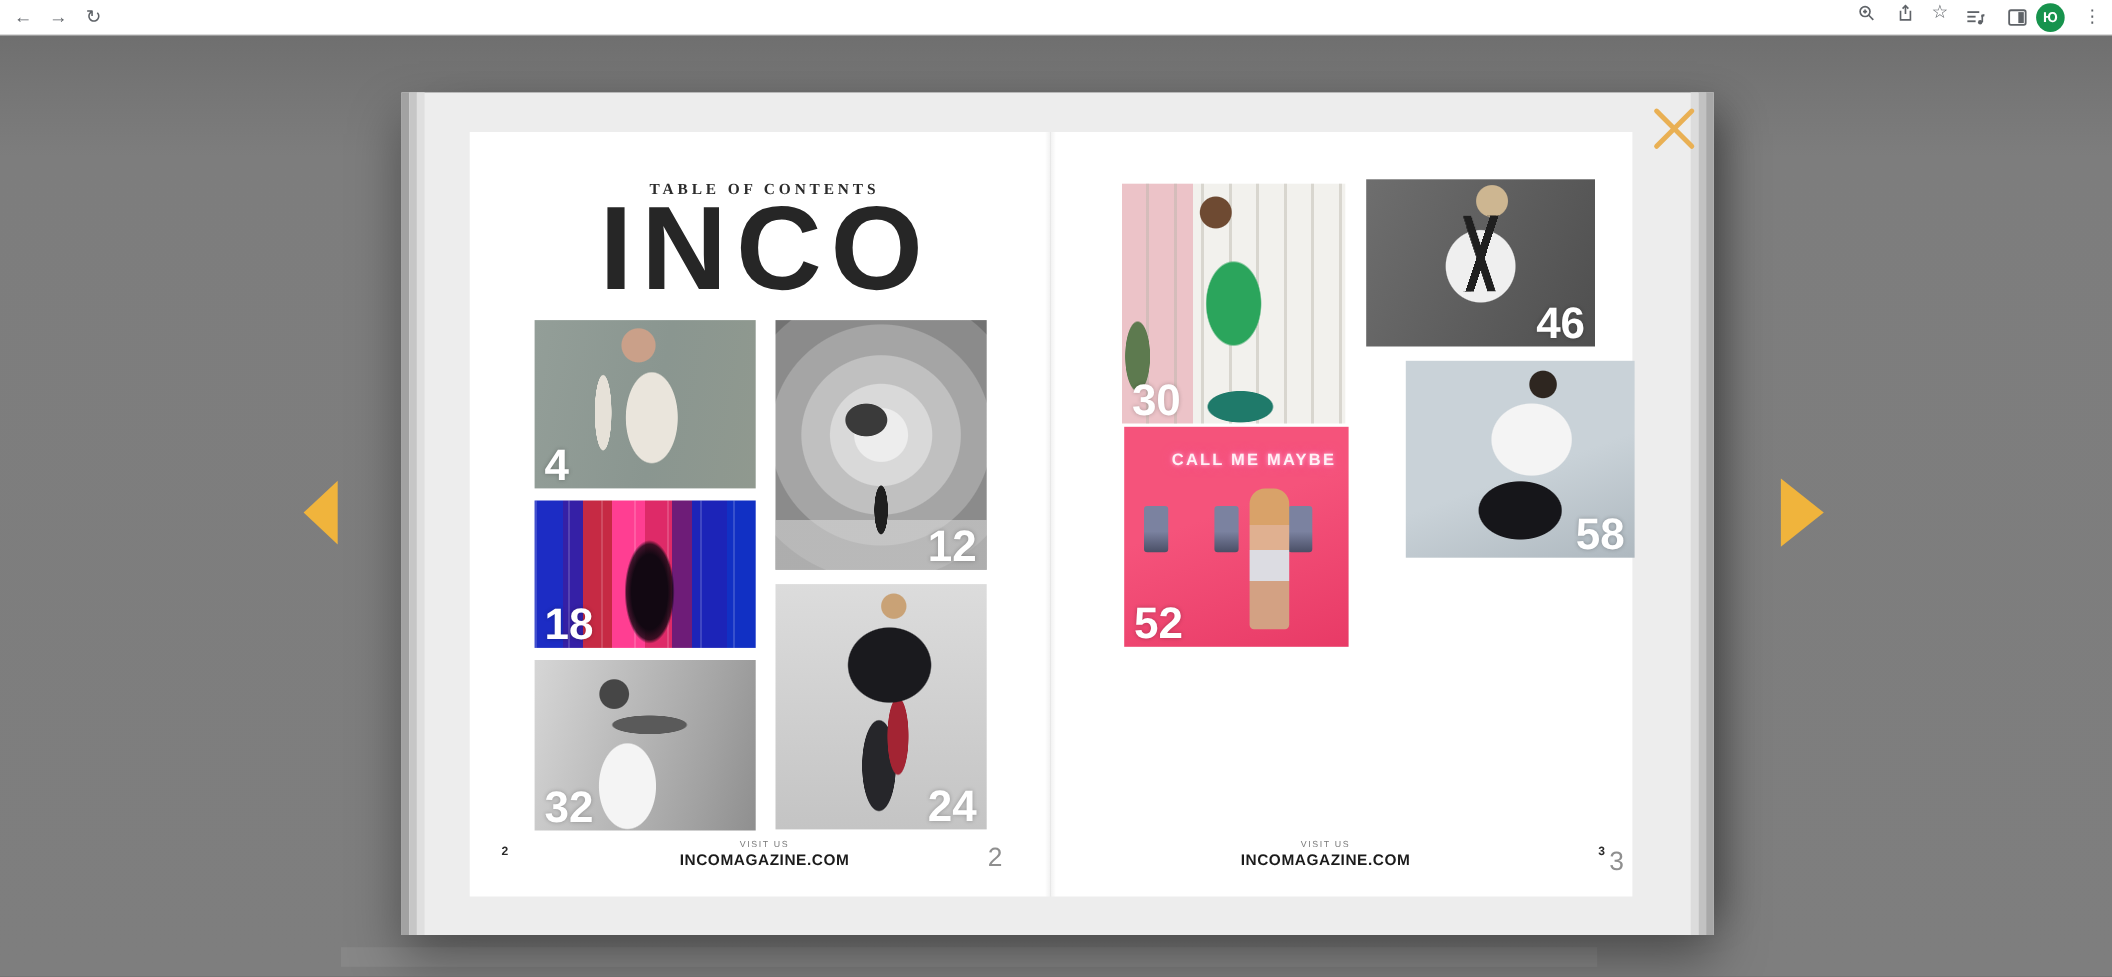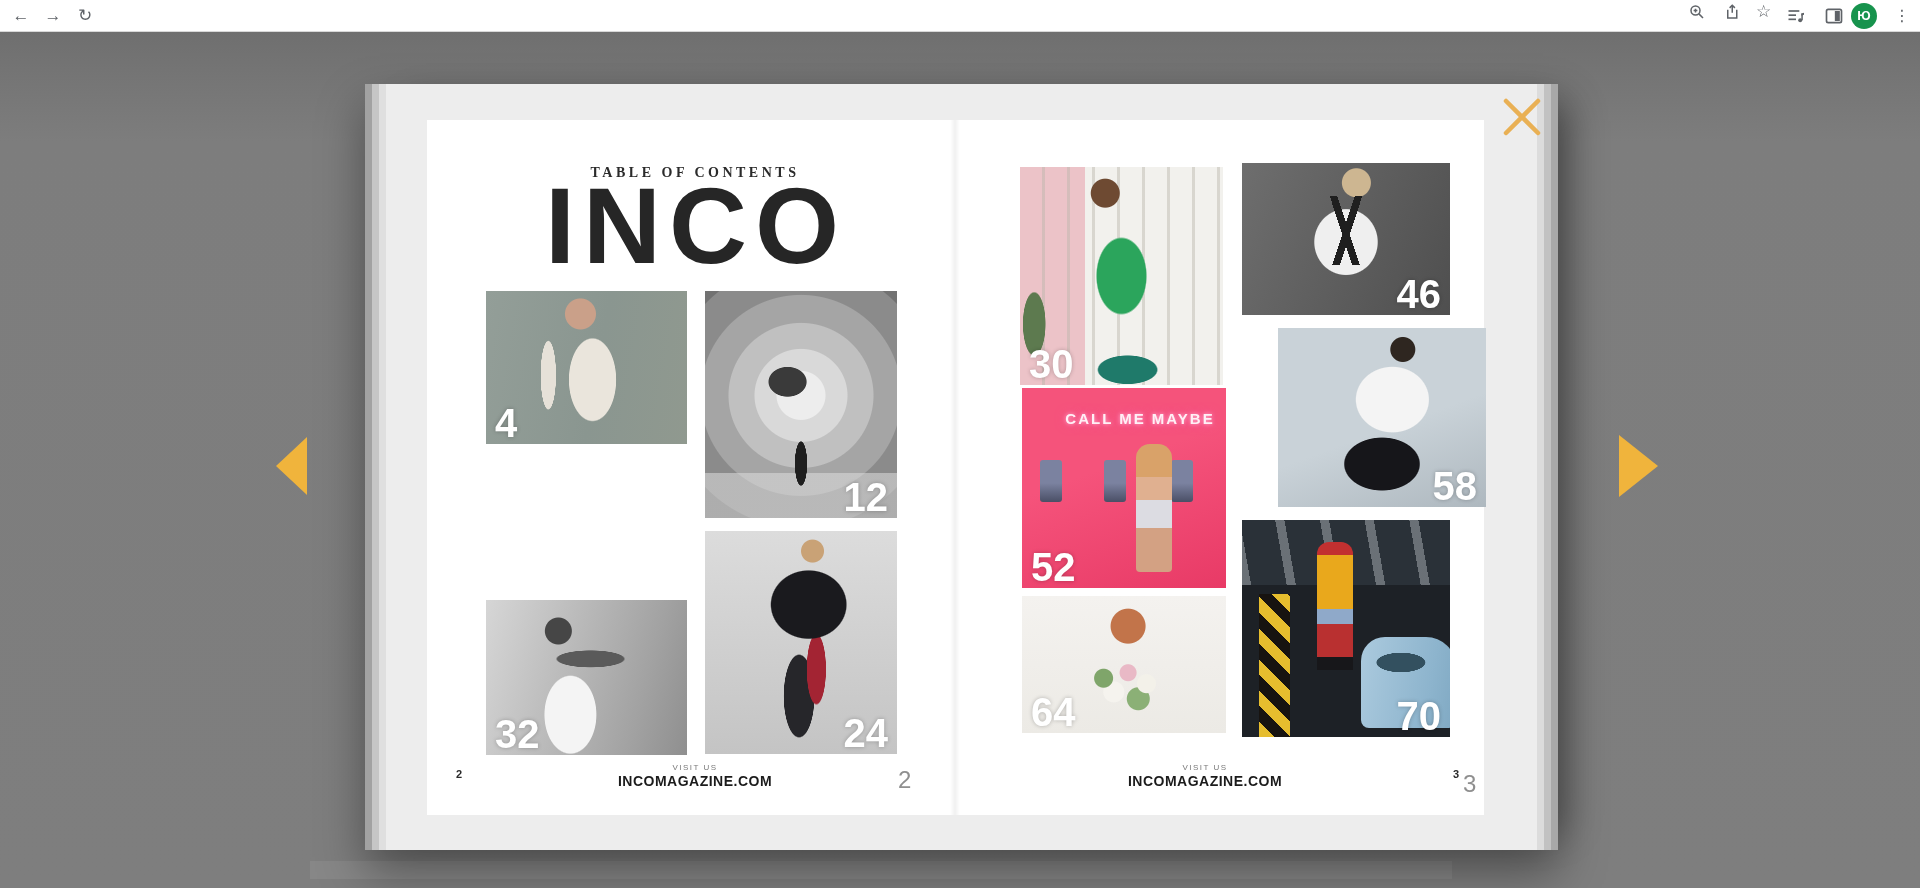--- a/index.html
+++ b/index.html
@@ -198,20 +198,23 @@
 
   <div class="spread"></div>
   <div class="seam"></div>
 
   <div class="eyebrow">TABLE OF CONTENTS</div>
   <div class="logo">INCO</div>
 
   <div class="photo ph4" style="left:486px;top:291px;width:201px;height:153px">
     <span class="num bl">4</span>
   </div>
+  <div class="photo ph18" style="left:486px;top:455px;width:201px;height:134px">
+    <span class="num bl">18</span>
+  </div>
   <div class="photo ph32" style="left:486px;top:600px;width:201px;height:155px">
     <span class="num bl">32</span>
   </div>
   <div class="photo ph12" style="left:705px;top:291px;width:192px;height:227px">
     <span class="num br">12</span>
   </div>
   <div class="photo ph24" style="left:705px;top:531px;width:192px;height:223px">
     <span class="num br">24</span>
   </div>
 
@@ -226,36 +229,26 @@
     <span class="num bl">30</span>
   </div>
   <div class="photo ph52" style="left:1022px;top:388px;width:204px;height:200px">
     <div class="neon">CALL ME MAYBE</div>
     <div class="phone p1"></div>
     <div class="phone p2"></div>
     <div class="phone p3"></div>
     <div class="model52"></div>
     <span class="num bl">52</span>
   </div>
-  <div class="photo ph64" style="left:1022px;top:596px;width:204px;height:137px">
-    <span class="num bl">64</span>
-  </div>
   <div class="photo ph46" style="left:1242px;top:163px;width:208px;height:152px">
     <div class="straps"></div>
     <span class="num br">46</span>
   </div>
   <div class="photo ph58" style="left:1242px;top:328px;width:208px;height:179px">
     <span class="num br">58</span>
-  </div>
-  <div class="photo ph70" style="left:1242px;top:520px;width:208px;height:217px">
-    <div class="lights70"></div>
-    <div class="pillar70"></div>
-    <div class="car70"></div>
-    <div class="fig70"></div>
-    <span class="num br">70</span>
   </div>
 
   <div class="footerblock" style="left:1050px;top:763px">
     <div class="visit">VISIT US</div>
     <div class="site">INCOMAGAZINE.COM</div>
   </div>
   <span class="folio" style="left:1453px;top:768px">3</span>
   <span class="viewernum" style="left:1463px;top:770px">3</span>
 
   <button class="closebtn">

